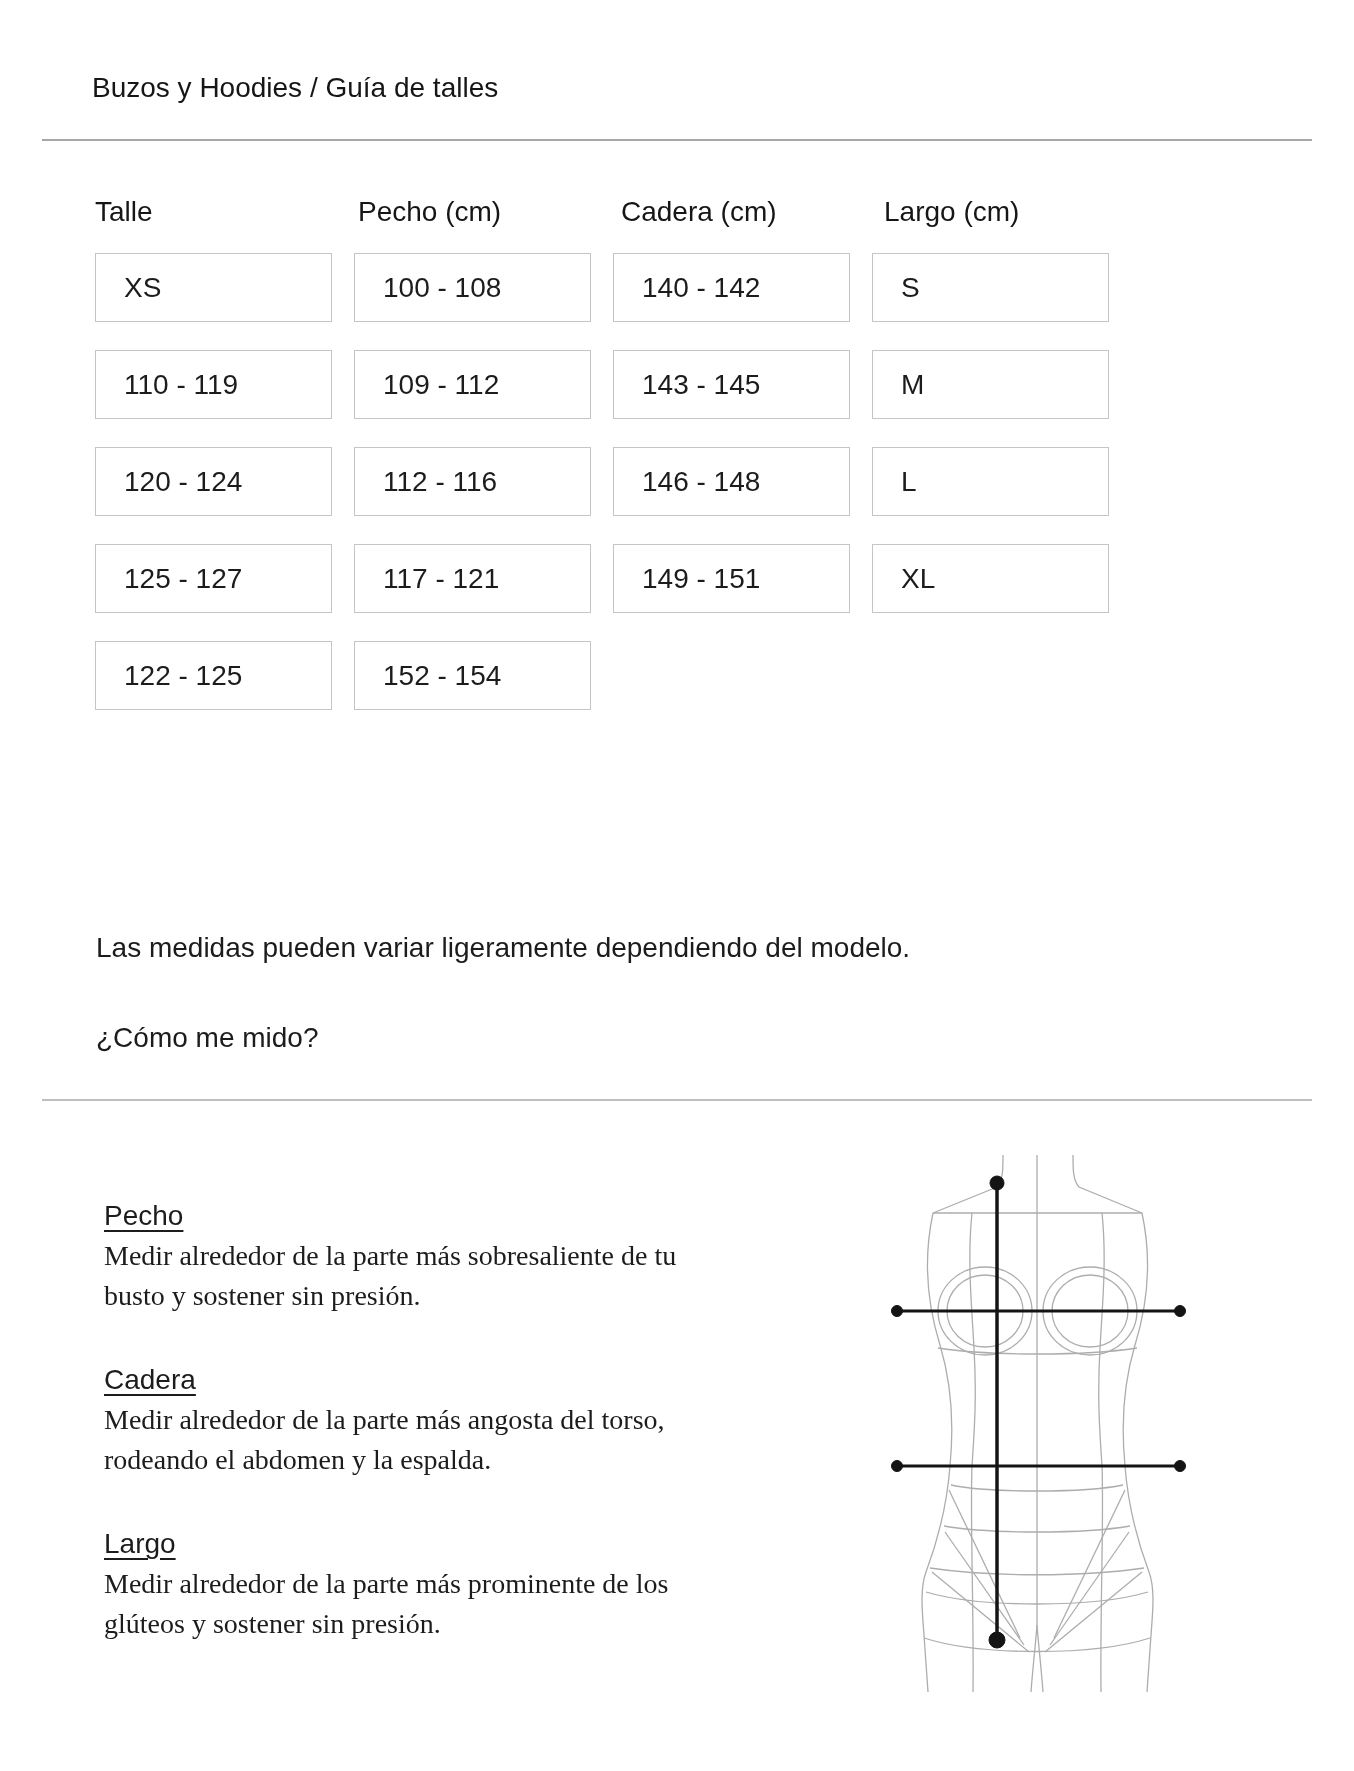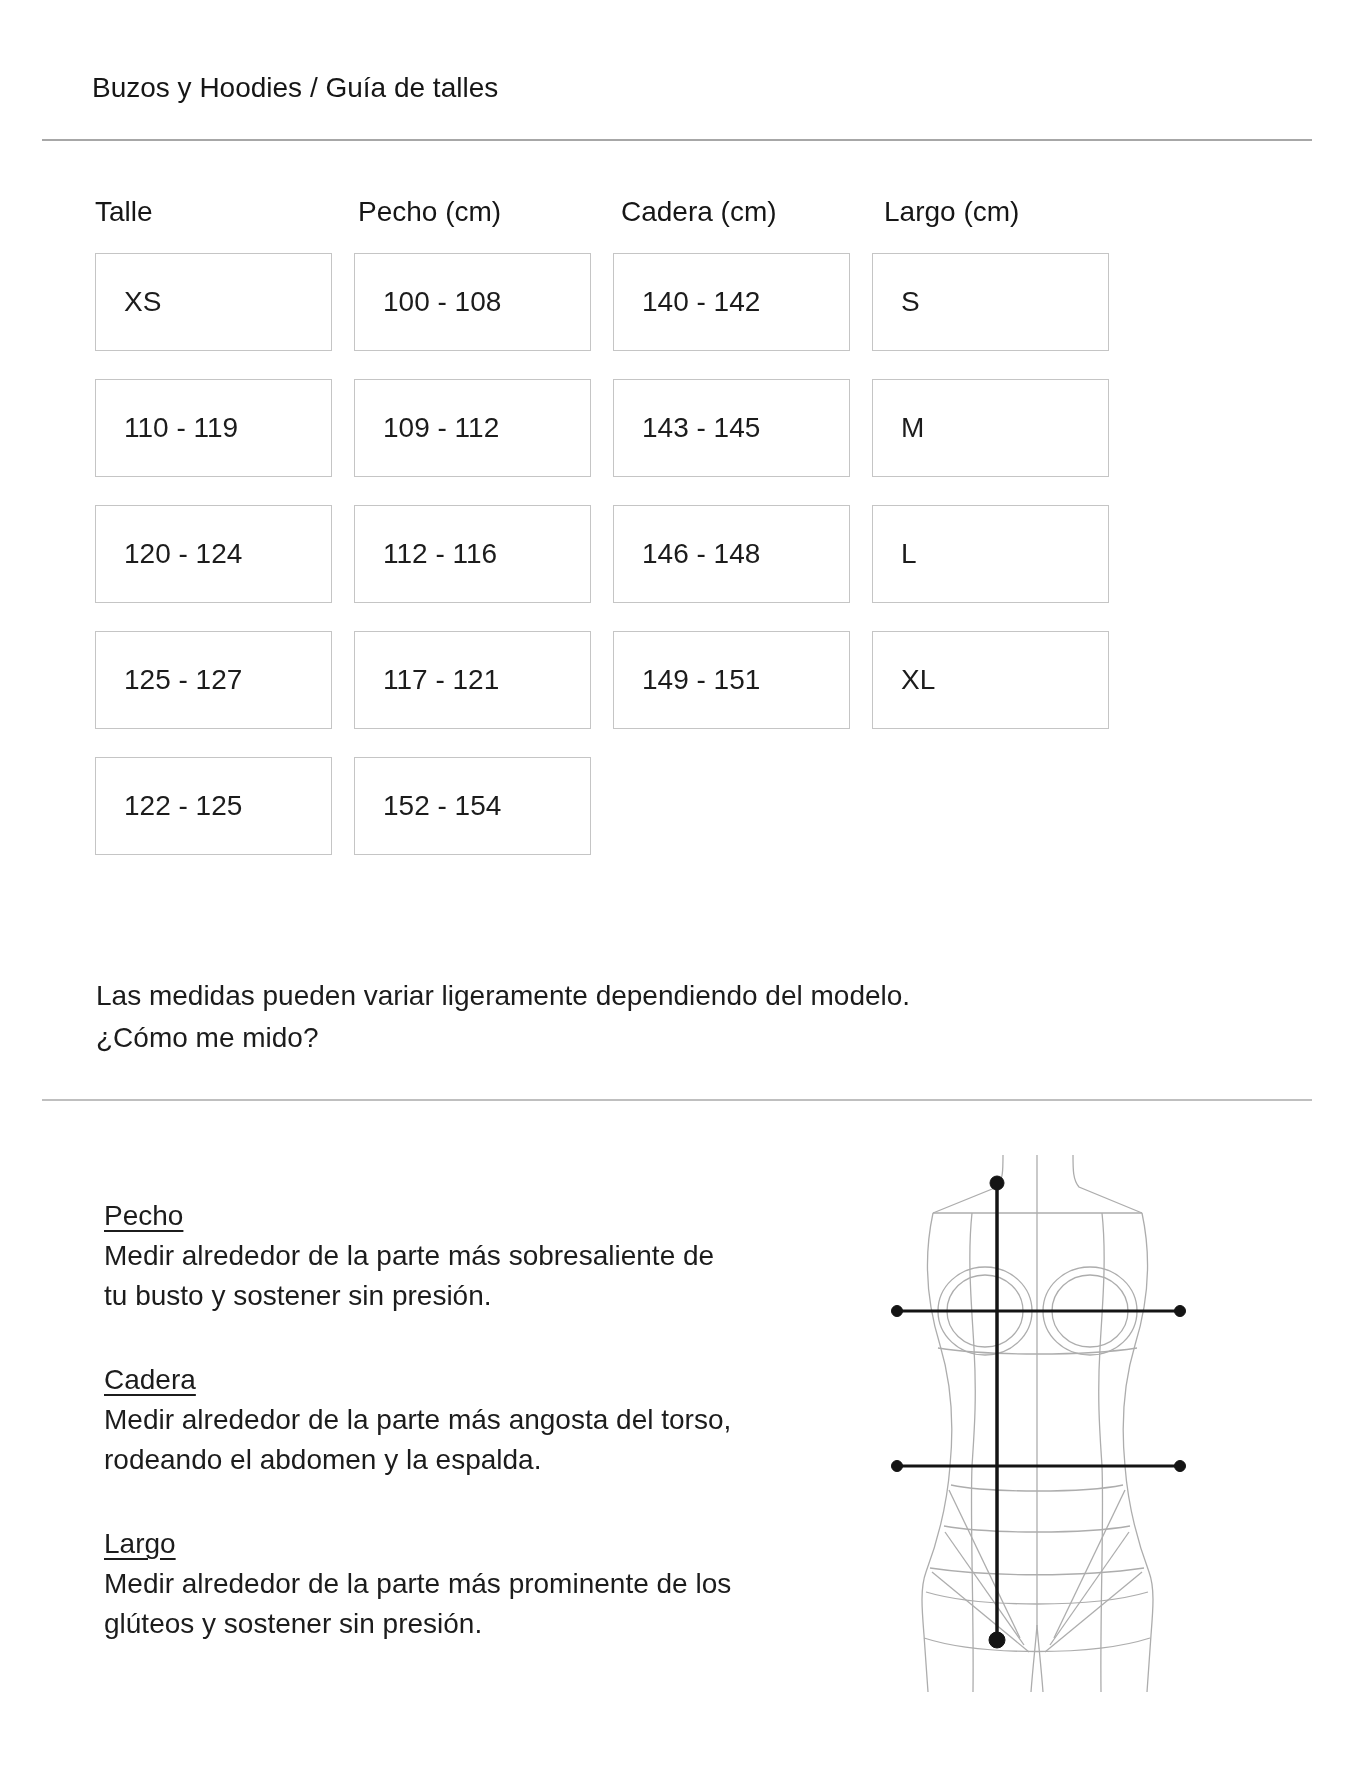--- a/index.html
+++ b/index.html
@@ -36,32 +36,32 @@
   }
   .size-grid {
     left: 95px; top: 253px;
     display: grid;
     grid-template-columns: repeat(4, 237px);
     column-gap: 22px;
     row-gap: 28px;
   }
   .size-cell {
     box-sizing: border-box;
-    height: 98px;
+    height: 69px;
     border: 1px solid #c5c5c5;
     background: #ffffff;
     display: flex;
     align-items: center;
     padding-left: 28px;
     font-size: 28px;
     color: #1c1c1c;
   }
 
   .disclaimer {
-    left: 96px; top: 976px;
+    left: 96px; top: 928px;
     font-size: 28px; line-height: 40px;
     white-space: nowrap;
   }
   .howto-heading {
     left: 96px; top: 1018px;
     font-size: 28px; line-height: 40px;
     white-space: nowrap;
   }
 
   .measure-sections {
@@ -71,21 +71,21 @@
   .measure-section { margin: 0 0 44px 0; }
   .measure-heading {
     font-size: 28px; line-height: 40px;
     text-decoration: underline;
     text-decoration-thickness: 2px;
     text-underline-offset: 5px;
     display: inline-block;
   }
   .measure-text {
     margin: 0;
-    font-size: 28px; line-height: 40px;
+    font-size: 28px; line-height: 40px; font-family: Liberation Serif, serif;
   }
 
   .figure-wrap { left: 850px; top: 1140px; width: 360px; height: 560px; }
   .figure-wrap svg { display: block; }
   .mannequin path, .mannequin line, .mannequin ellipse { fill: none; stroke-width: 1.3; }
   .measure line { stroke-linecap: round; }
 </style>
 </head>
 <body>
 

